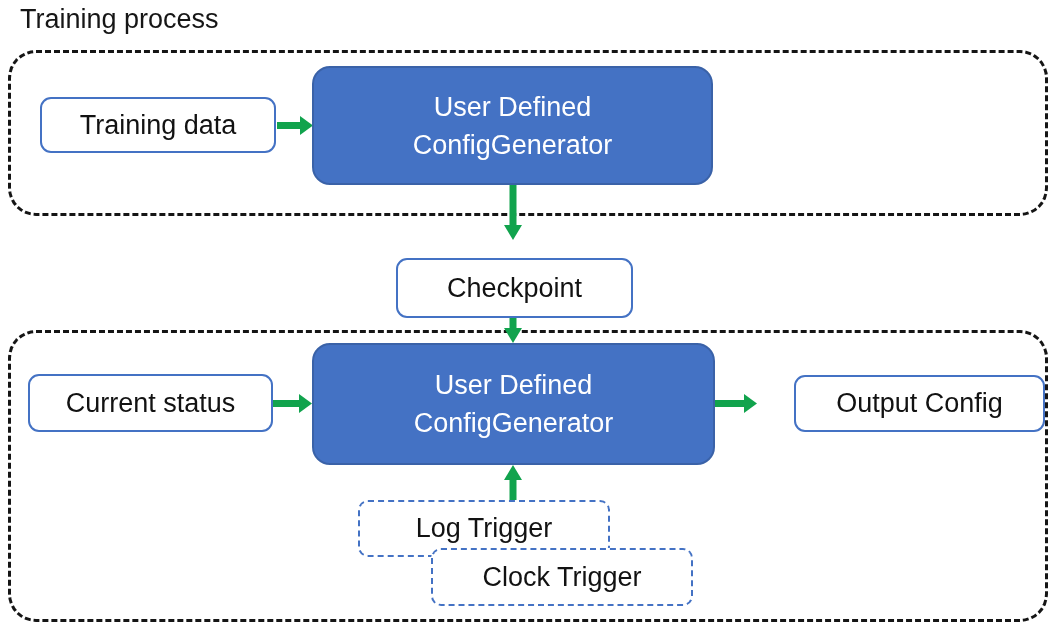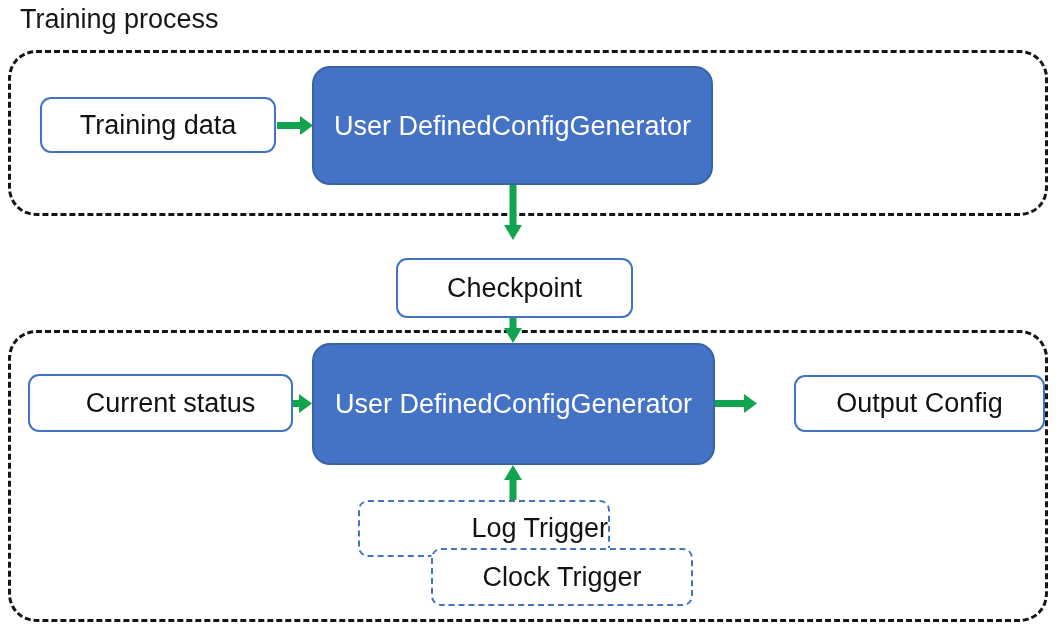--- a/index.html
+++ b/index.html
@@ -42,21 +42,21 @@
     color: #121212;
     white-space: nowrap;
     z-index: 6;
   }
   .blue-box {
     position: absolute;
     background: var(--accent-blue);
     border: 2px solid var(--accent-blue-dark);
     border-radius: 18px;
     display: flex;
-    flex-direction: row;
+    flex-direction: column;
     align-items: center;
     justify-content: center;
     color: #ffffff;
     font-size: 27px;
     line-height: 38px;
     text-align: center;
     z-index: 6;
   }
   .trigger-box {
     position: absolute;
@@ -76,24 +76,24 @@
     z-index: 5;
   }
   
   #training-title   { left: 20px;  top: 4px; }
   #training-container { left: 8px;  top: 50px;  width: 1034px; height: 160px; }
   #training-data    { left: 40px;  top: 97px;  width: 232px; height: 52px; }
   #blue-box-training{ left: 312px; top: 66px;  width: 397px; height: 115px; }
   #checkpoint       { left: 396px; top: 258px; width: 233px; height: 56px; }
   #inference-title  { left: 20px;  top: 285px; }
   #inference-container { left: 8px; top: 330px; width: 1034px; height: 286px; }
-  #current-status   { left: 28px;  top: 374px; width: 241px; height: 54px; padding-left: 20px; }
+  #current-status   { left: 28px;  top: 374px; width: 241px; height: 54px; }
   #blue-box-inference { left: 312px; top: 343px; width: 399px; height: 118px; }
   #output-config    { left: 794px; top: 375px; width: 247px; height: 53px; }
-  #log-trigger      { left: 358px; top: 500px; width: 248px; height: 53px; z-index: 7; justify-content: flex-end; }
+  #log-trigger      { left: 358px; top: 500px; width: 248px; height: 53px; z-index: 7; }
   #clock-trigger    { left: 431px; top: 548px; width: 258px; height: 54px; z-index: 8; }
 </style>
 </head>
 <body>
 
 <div class="canvas">
 
   <div class="section-title" id="training-title">Training process</div>
 
   <div class="dashed-container" id="training-container"></div>

